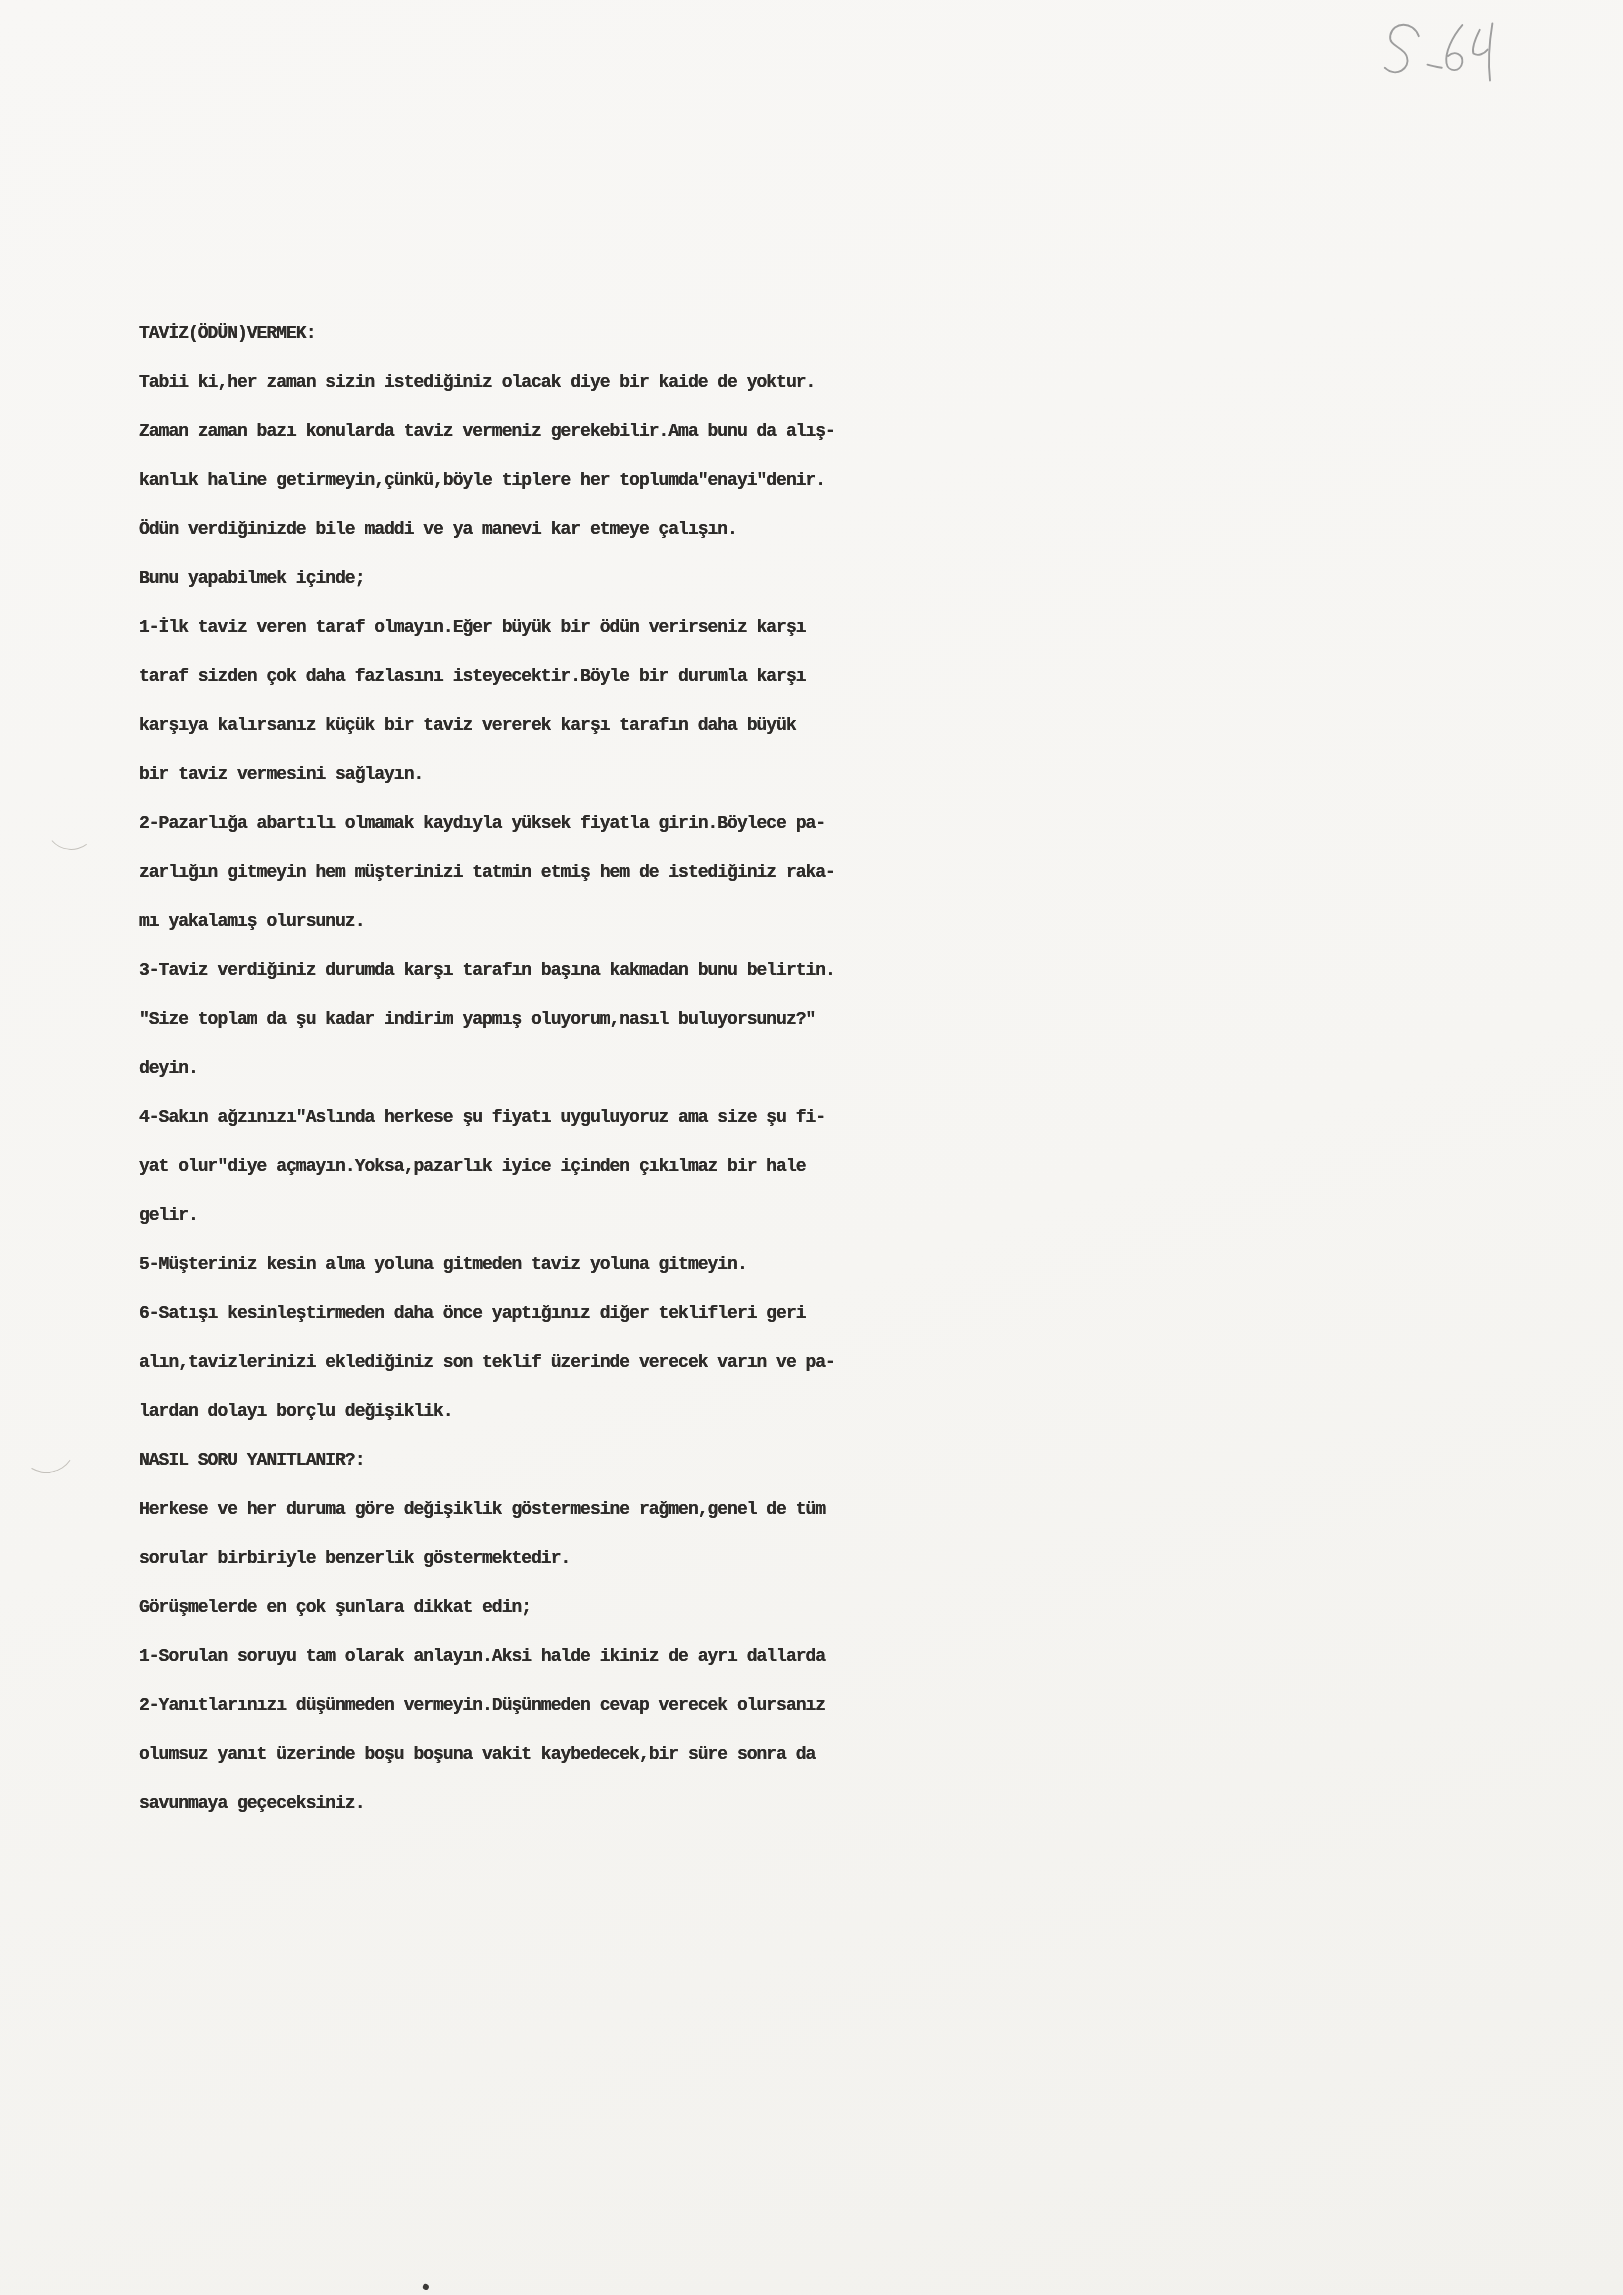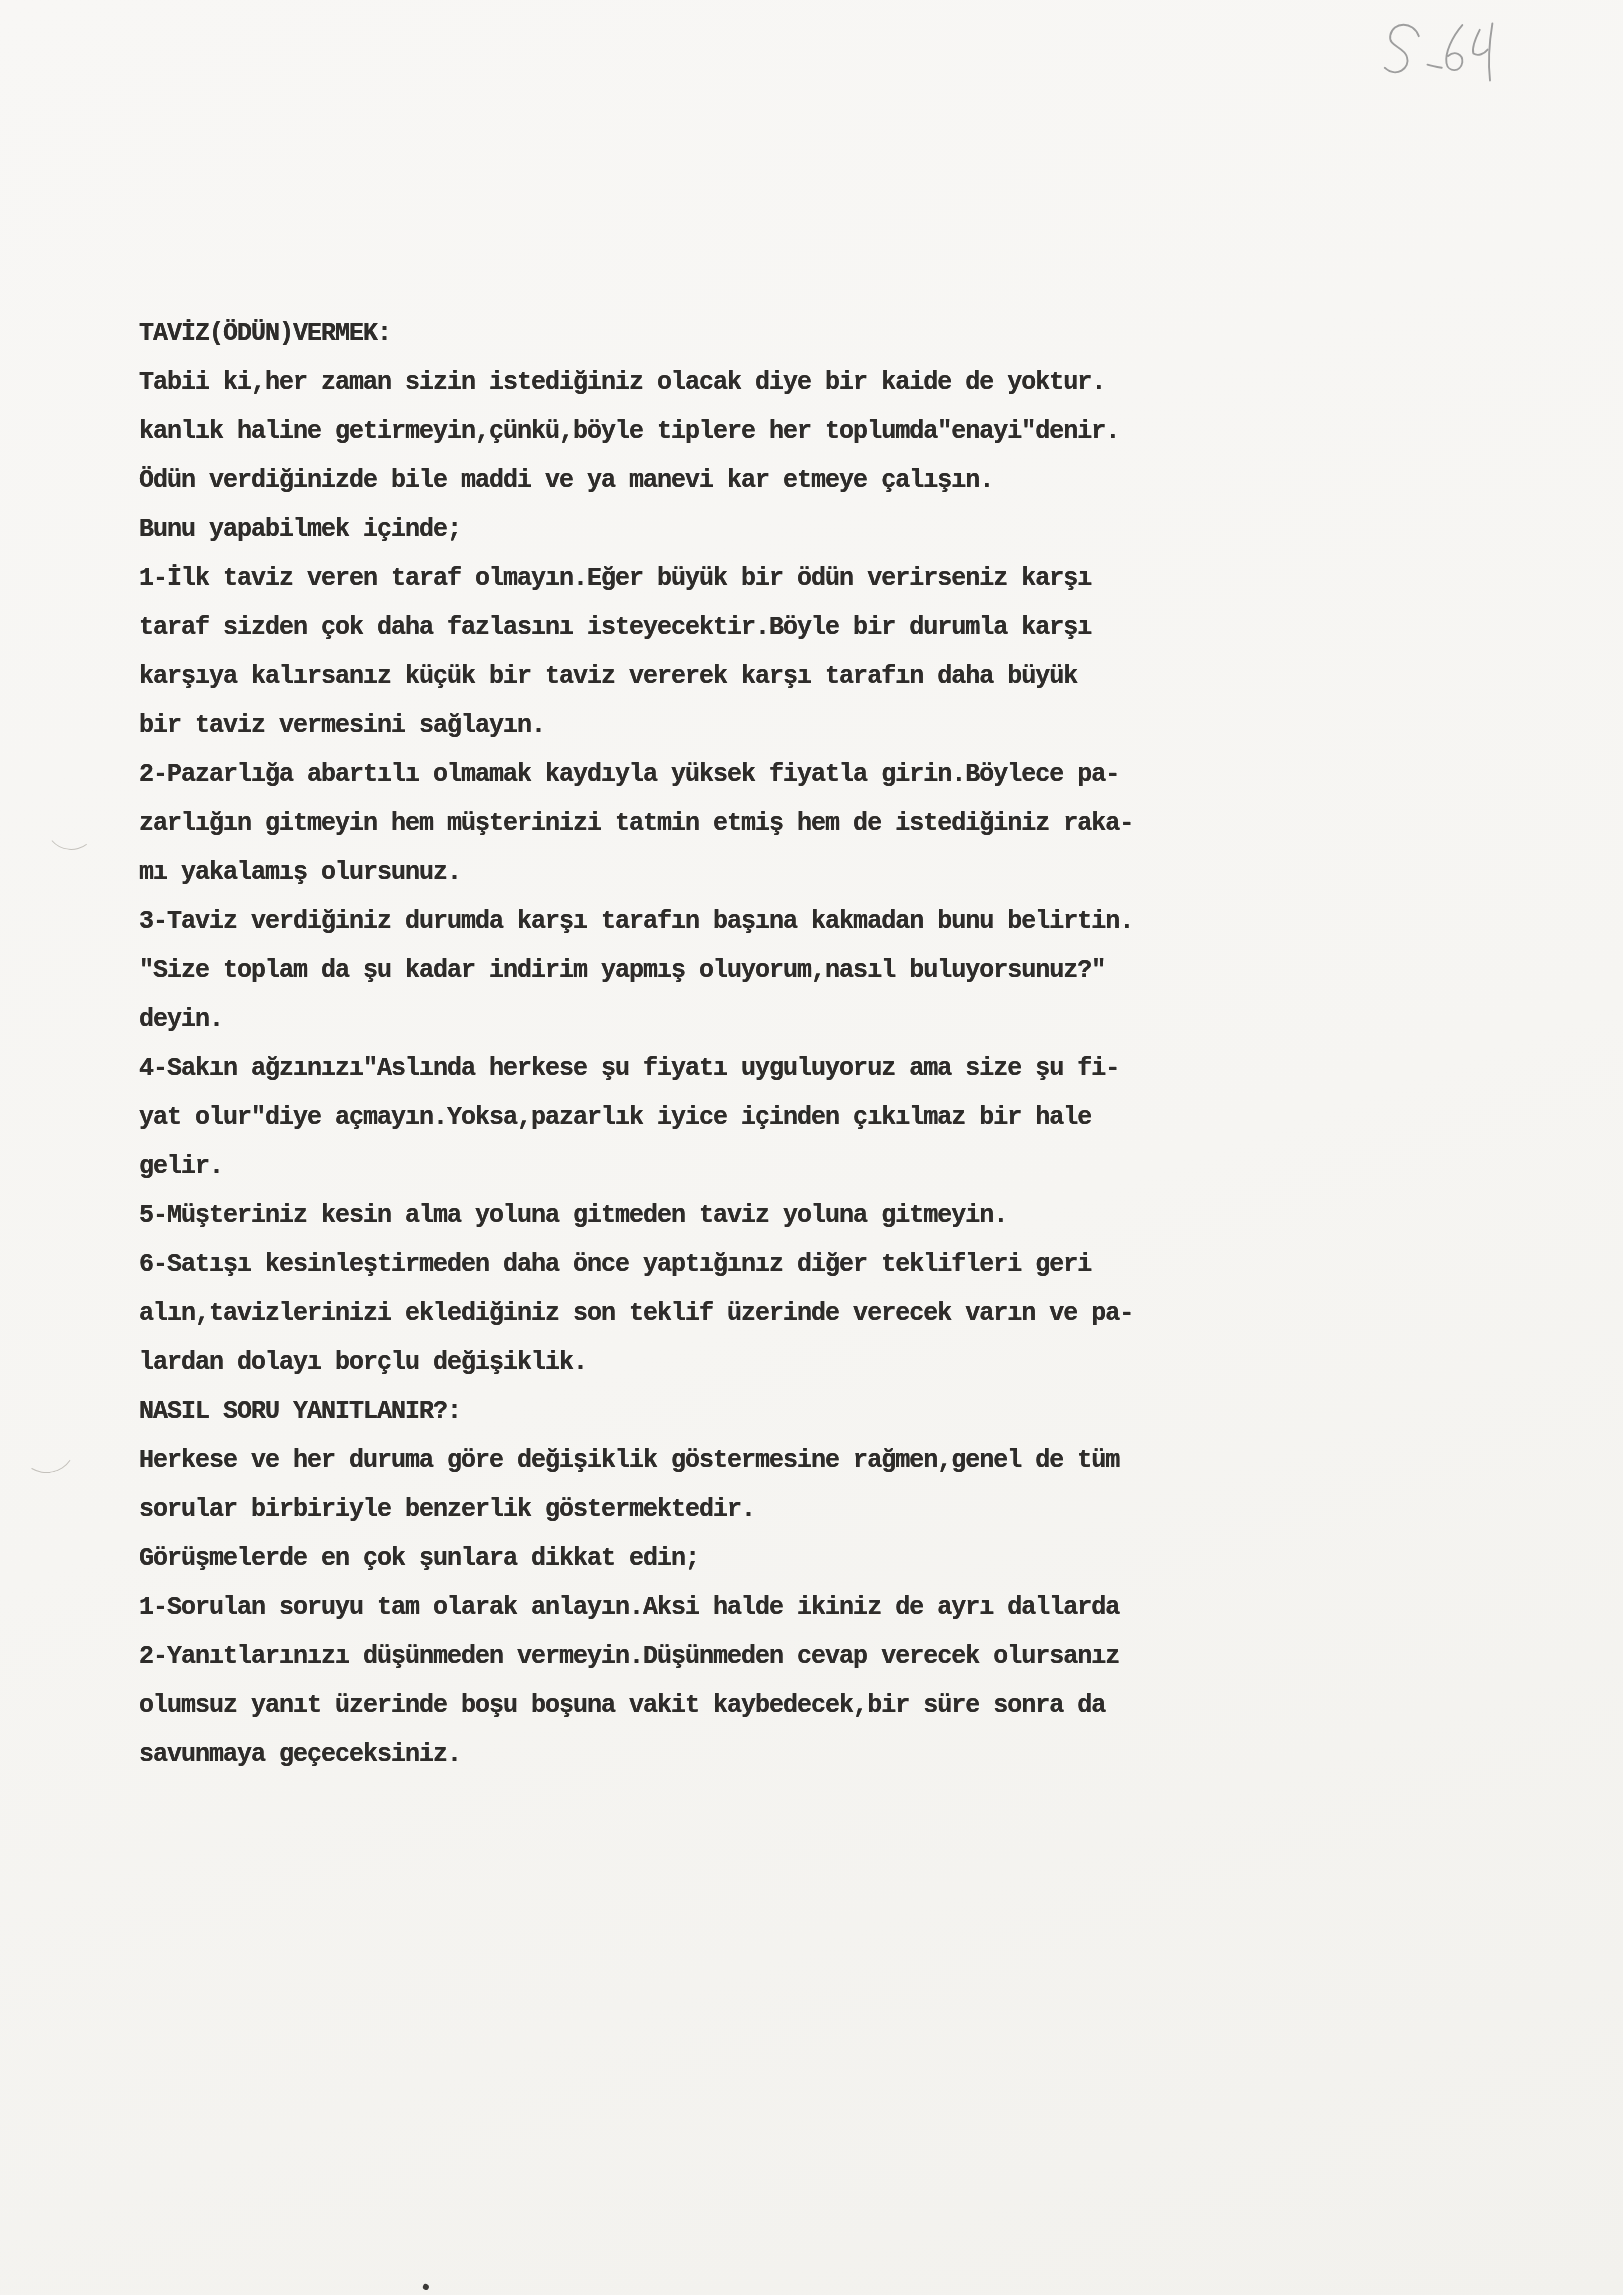--- a/index.html
+++ b/index.html
@@ -12,21 +12,21 @@
     font-family:"Liberation Mono", monospace;
   }
   .textblock{
     position:absolute;
     left:139px;
     top:309px;
     width:1189px;
   }
   .line{
     font-family:"Liberation Mono", monospace;
-    font-size:25px;
+    font-size:18px;
     font-weight:bold;
     letter-spacing:-1px;
     line-height:49px;
     white-space:pre;
     color:#2e2c2a;
     text-shadow:0 0 0.3px #2e2c2a;
   }
   
   .arc{
     position:absolute;
@@ -77,20 +77,21 @@
     <path d="M132,20 C126,32 122,44 124,50 C130,54 138,50 142,45"></path>
     <path d="M148,12 C145,30 142,58 145,84"></path>
   </svg>
 
   <div class="arc arc-1"></div>
   <div class="arc arc-2"></div>
 
   <div class="textblock">
     <div class="line">TAVİZ(ÖDÜN)VERMEK:</div>
     <div class="line">Tabii ki,her zaman sizin istediğiniz olacak diye bir kaide de yoktur.</div>
+    <div class="line">Zaman zaman bazı konularda taviz vermeniz gerekebilir.Ama bunu da alış-</div>
     <div class="line">kanlık haline getirmeyin,çünkü,böyle tiplere her toplumda"enayi"denir.</div>
     <div class="line">Ödün verdiğinizde bile maddi ve ya manevi kar etmeye çalışın.</div>
     <div class="line">Bunu yapabilmek içinde;</div>
     <div class="line">1-İlk taviz veren taraf olmayın.Eğer büyük bir ödün verirseniz karşı</div>
     <div class="line">taraf sizden çok daha fazlasını isteyecektir.Böyle bir durumla karşı</div>
     <div class="line">karşıya kalırsanız küçük bir taviz vererek karşı tarafın daha büyük</div>
     <div class="line">bir taviz vermesini sağlayın.</div>
     <div class="line">2-Pazarlığa abartılı olmamak kaydıyla yüksek fiyatla girin.Böylece pa-</div>
     <div class="line">zarlığın gitmeyin hem müşterinizi tatmin etmiş hem de istediğiniz raka-</div>
     <div class="line">mı yakalamış olursunuz.</div>

